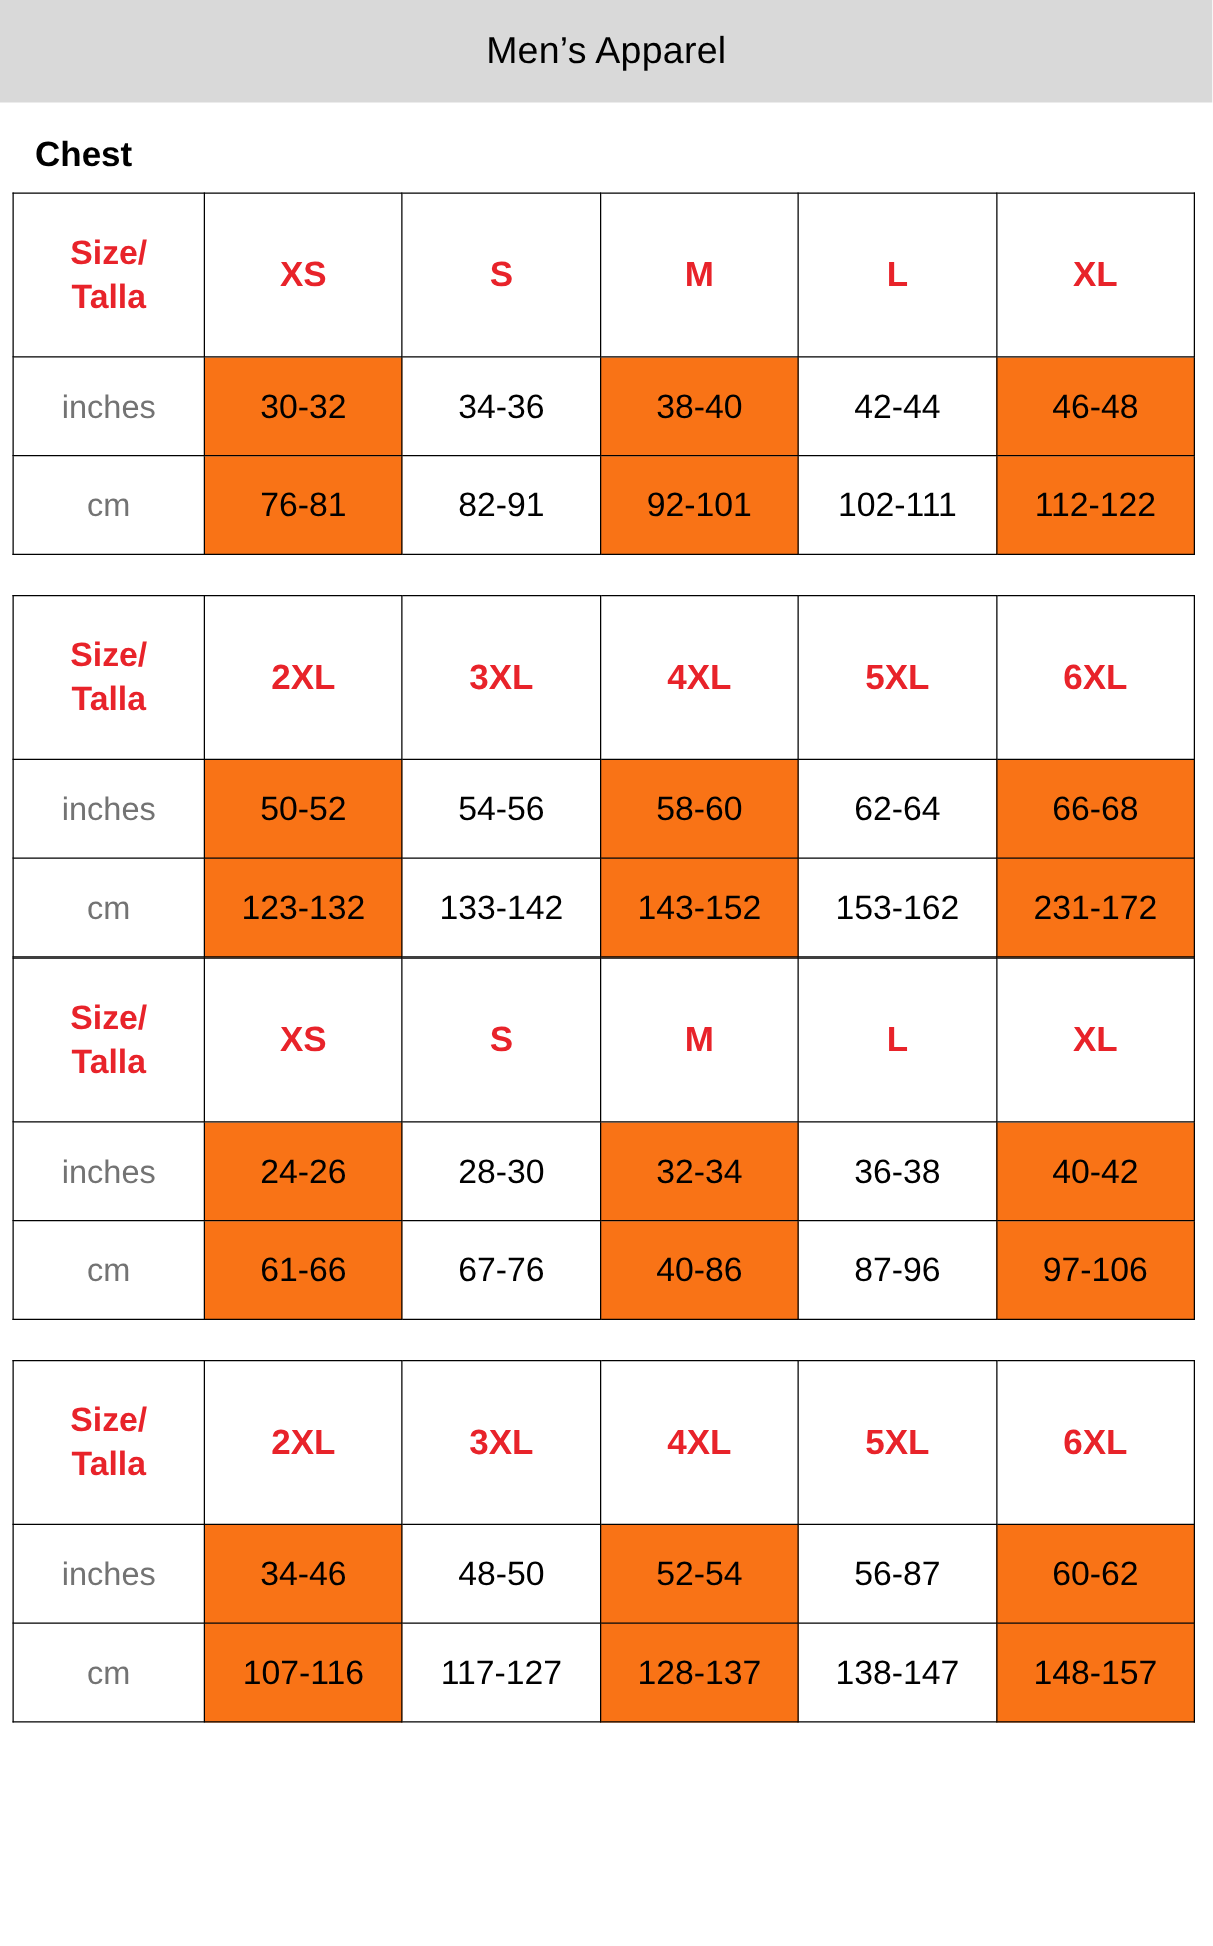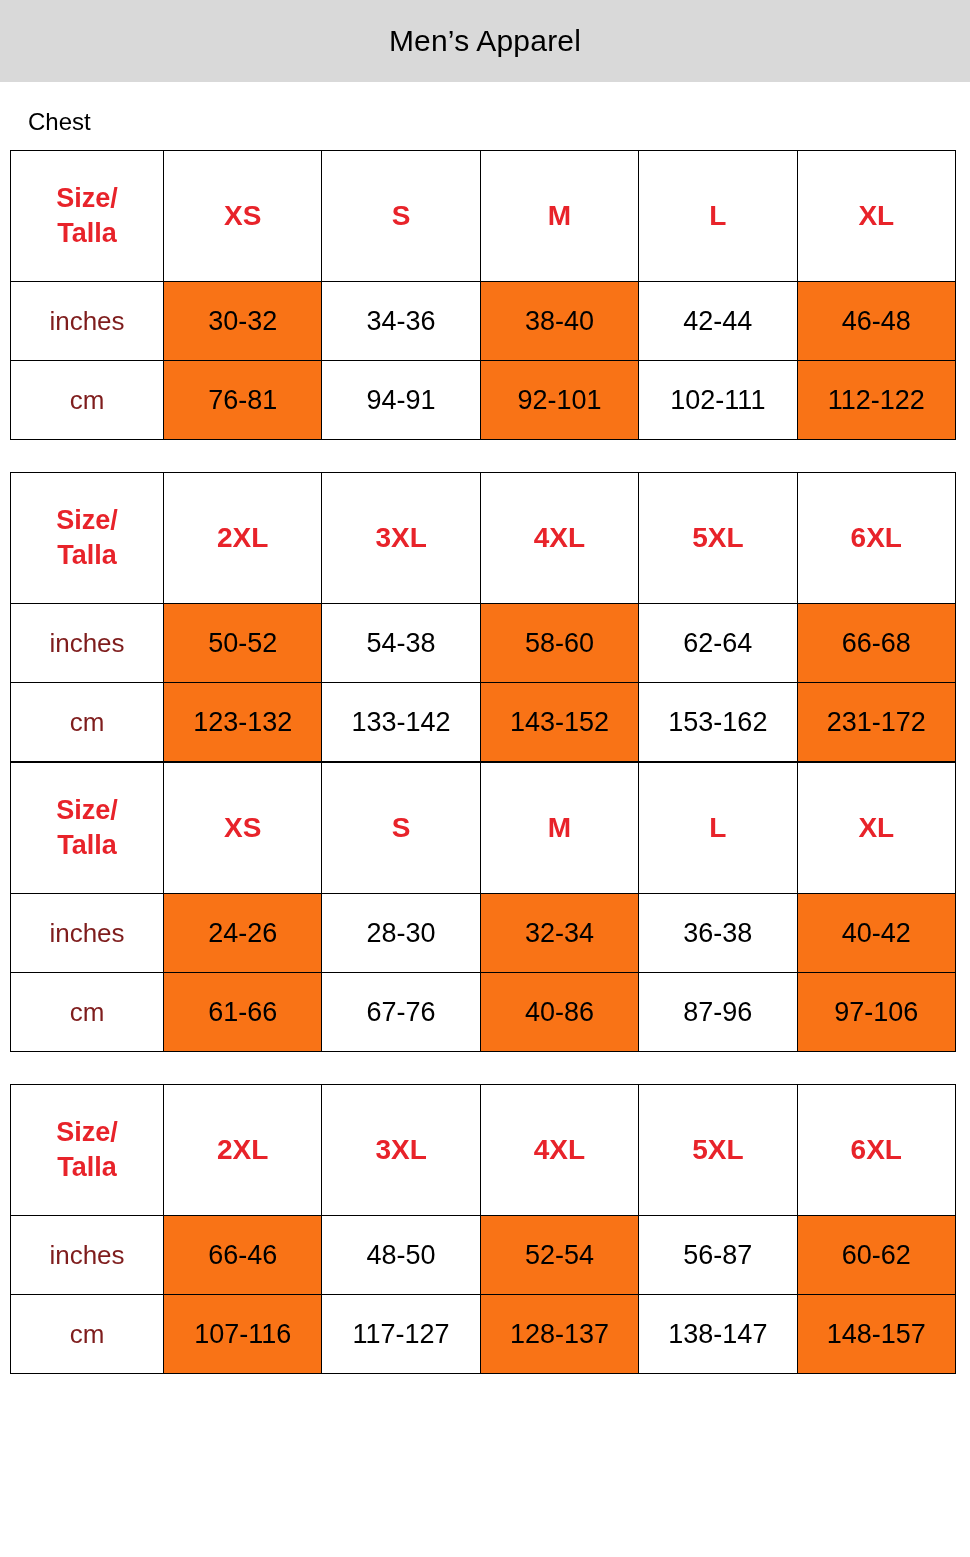--- a/index.html
+++ b/index.html
@@ -27,22 +27,22 @@
     align-items: center;
     justify-content: center;
   }
   .title-bar .title-text {
     font-size: 30px;
     font-weight: normal;
     letter-spacing: 0.2px;
     color: #000;
   }
   .section-heading {
-    font-size: 24px;
-    font-weight: normal;
+    font-size: 28px;
+    font-weight: bold;
     margin: 26px 0 14px 28px;
   }
   .table-wrap {
     margin: 0 14px 0 10px;
   }
   table.size-table {
     border-collapse: collapse;
     width: 946px;
     table-layout: fixed;
   }
@@ -68,21 +68,21 @@
   }
   table.size-table tr.header-row td.label-col {
     font-size: 27px;
     line-height: 1.28;
   }
   table.size-table td.shaded {
     background: #f97316;
   }
   table.size-table td.plain-label {
     font-weight: normal;
-    color: #7f1d1d;
+    color: #737373;
   }
   .gap {
     height: 32px;
   }
 </style>
 </head>
 <body>
 
 <div class="page">
 
@@ -107,21 +107,21 @@
         <td class="label-col plain-label">inches</td>
         <td class="shaded">30-32</td>
         <td>34-36</td>
         <td class="shaded">38-40</td>
         <td>42-44</td>
         <td class="shaded">46-48</td>
       </tr>
       <tr>
         <td class="label-col plain-label">cm</td>
         <td class="shaded">76-81</td>
-        <td>94-91</td>
+        <td>82-91</td>
         <td class="shaded">92-101</td>
         <td>102-111</td>
         <td class="shaded">112-122</td>
       </tr>
     </tbody>
       </table>
   </div>
 
   <div class="gap"></div>
 
@@ -132,21 +132,21 @@
         <td class="label-col">Size/<br>Talla</td>
         <td>2XL</td>
         <td>3XL</td>
         <td>4XL</td>
         <td>5XL</td>
         <td>6XL</td>
       </tr>
       <tr>
         <td class="label-col plain-label">inches</td>
         <td class="shaded">50-52</td>
-        <td>54-38</td>
+        <td>54-56</td>
         <td class="shaded">58-60</td>
         <td>62-64</td>
         <td class="shaded">66-68</td>
       </tr>
       <tr>
         <td class="label-col plain-label">cm</td>
         <td class="shaded">123-132</td>
         <td>133-142</td>
         <td class="shaded">143-152</td>
         <td>153-162</td>
@@ -196,21 +196,21 @@
           <tr class="header-row">
         <td class="label-col">Size/<br>Talla</td>
         <td>2XL</td>
         <td>3XL</td>
         <td>4XL</td>
         <td>5XL</td>
         <td>6XL</td>
       </tr>
       <tr>
         <td class="label-col plain-label">inches</td>
-        <td class="shaded">66-46</td>
+        <td class="shaded">34-46</td>
         <td>48-50</td>
         <td class="shaded">52-54</td>
         <td>56-87</td>
         <td class="shaded">60-62</td>
       </tr>
       <tr>
         <td class="label-col plain-label">cm</td>
         <td class="shaded">107-116</td>
         <td>117-127</td>
         <td class="shaded">128-137</td>

